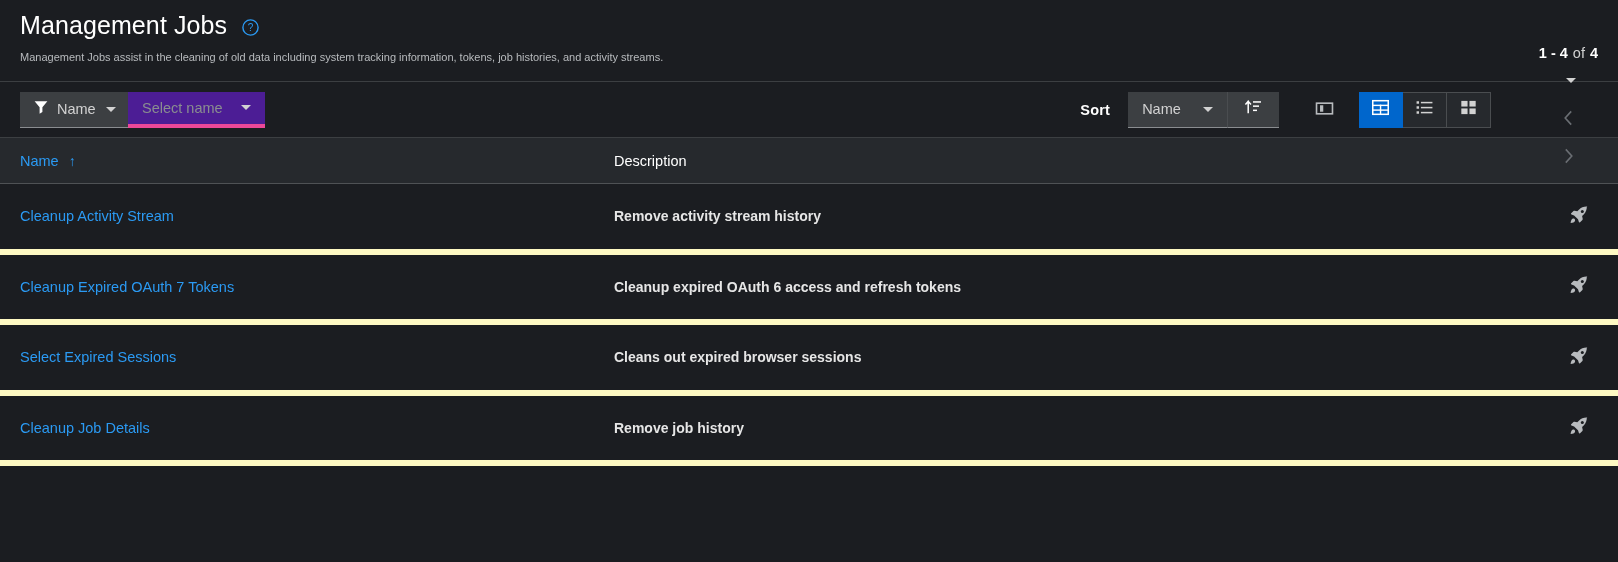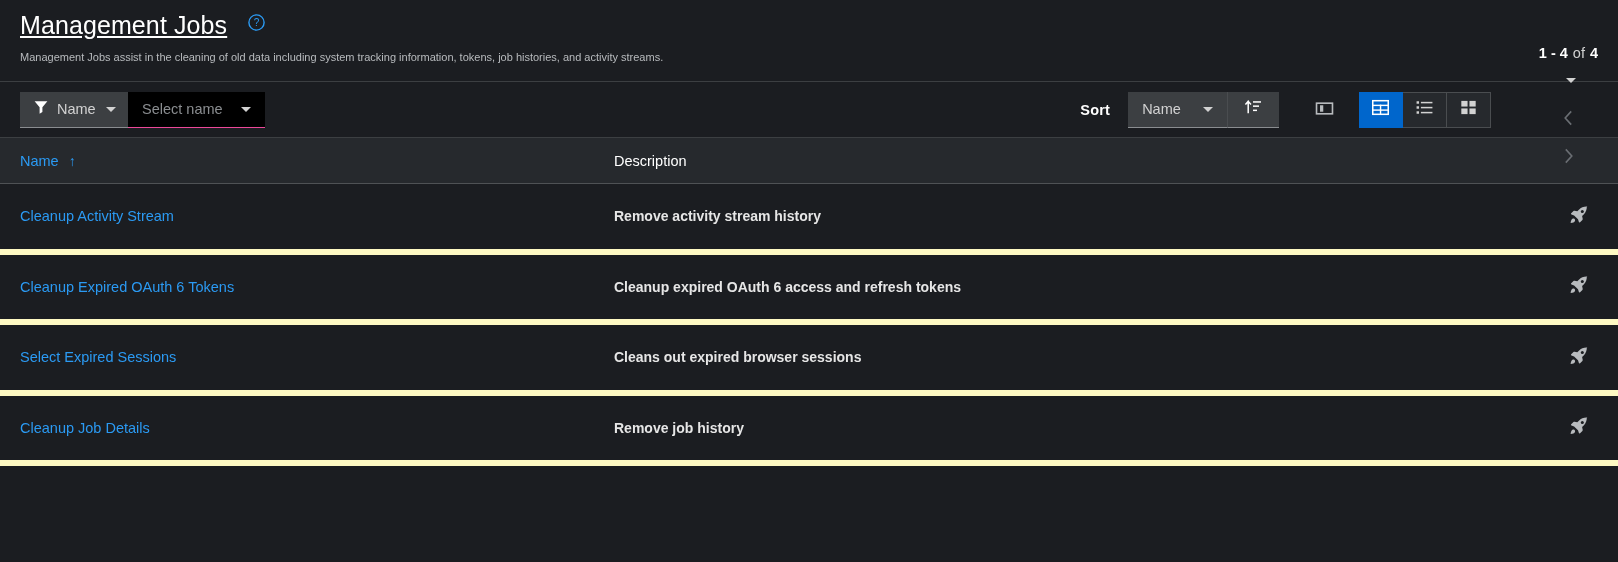--- a/index.html
+++ b/index.html
@@ -14,23 +14,22 @@
   }
 
   
   .page-header {
     background: #1b1d21;
     padding: 10px 20px 14px 20px;
     border-bottom: 1px solid #3c3f42;
   }
   .title-row {
     display: flex;
-    align-items: flex-start;
-    gap: 21px;
-    text-decoration: underline;
+    align-items: center;
+    gap: 15px;
   }
   .page-title {
     font-size: 25px;
     font-weight: 400;
     color: #ffffff;
     line-height: 30px;
     letter-spacing: .1px;
   }
   .help-icon {
     width: 17px;
@@ -77,22 +76,22 @@
   .filter-select .lbl {
     font-size: 14.5px;
     color: #d2d2d2;
   }
   .filter-text {
     display: flex;
     align-items: center;
     justify-content: space-between;
     gap: 18px;
     padding: 0 14px;
-    background: #000000;
-    border-bottom: 1px solid #ec4899;
+    background: #4c1d95;
+    border-bottom: 4px solid #ec4899;
     cursor: pointer;
     min-width: 129px;
   }
   .filter-text .ph {
     font-size: 14.5px;
     color: #8a8d90;
   }
 
   .caret {
     width: 0; height: 0;
@@ -404,21 +403,21 @@
           <button class="rocket-btn">
             <span><svg width="20" height="20" viewBox="0 0 20 20" aria-hidden="true">
                 <path d="M18.4 1.6c-3.2-.3-6.3.9-8.5 3.1L8.3 6.3 5.6 5.7c-.4-.1-.8 0-1.1.3L2.2 8.3c-.4.4-.2 1 .3 1.2l2.6.9 3.9 3.9.9 2.6c.2.5.8.7 1.2.3l2.3-2.3c.3-.3.4-.7.3-1.1l-.6-2.7 1.6-1.6c2.2-2.2 3.4-5.3 3.1-8.5z" fill="#b8bbbe"></path>
                 <circle cx="13.3" cy="6.6" r="1.5" fill="#1b1d21"></circle>
                 <path d="M5.6 14.1c-.9-.9-2.4-.5-3.1.6-.5.9-.8 2.2-.9 3.4 1.2-.1 2.5-.4 3.4-.9 1.1-.7 1.5-2.2.6-3.1z" fill="#b8bbbe"></path>
               </svg></span>
           </button>
         </div>
       </div>
       <div class="table-row">
-        <div class="col-name"><a class="row-link">Cleanup Expired OAuth 6 Tokens</a></div>
+        <div class="col-name"><a class="row-link">Cleanup Expired OAuth 7 Tokens</a></div>
         <div class="col-desc"><span class="row-desc">Cleanup expired OAuth 6 access and refresh tokens</span></div>
         <div class="col-act">
           <button class="rocket-btn">
             <span><svg width="20" height="20" viewBox="0 0 20 20" aria-hidden="true">
                 <path d="M18.4 1.6c-3.2-.3-6.3.9-8.5 3.1L8.3 6.3 5.6 5.7c-.4-.1-.8 0-1.1.3L2.2 8.3c-.4.4-.2 1 .3 1.2l2.6.9 3.9 3.9.9 2.6c.2.5.8.7 1.2.3l2.3-2.3c.3-.3.4-.7.3-1.1l-.6-2.7 1.6-1.6c2.2-2.2 3.4-5.3 3.1-8.5z" fill="#b8bbbe"></path>
                 <circle cx="13.3" cy="6.6" r="1.5" fill="#1b1d21"></circle>
                 <path d="M5.6 14.1c-.9-.9-2.4-.5-3.1.6-.5.9-.8 2.2-.9 3.4 1.2-.1 2.5-.4 3.4-.9 1.1-.7 1.5-2.2.6-3.1z" fill="#b8bbbe"></path>
               </svg></span>
           </button>
         </div>

